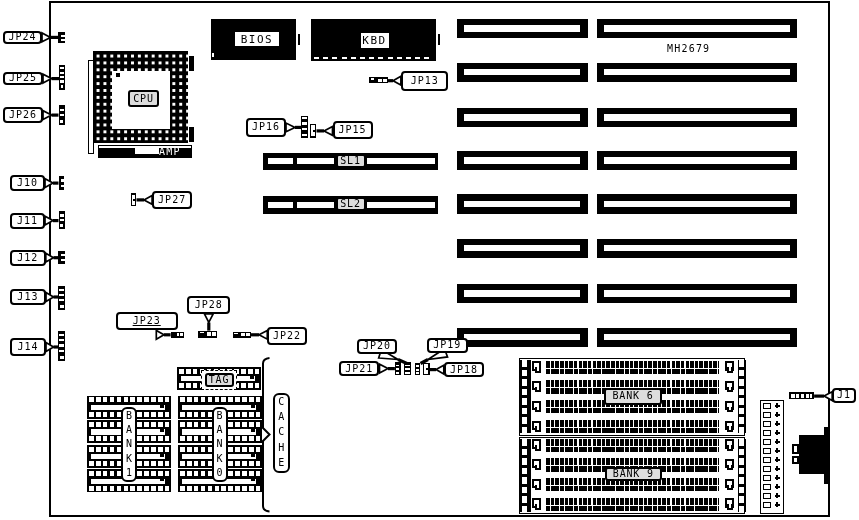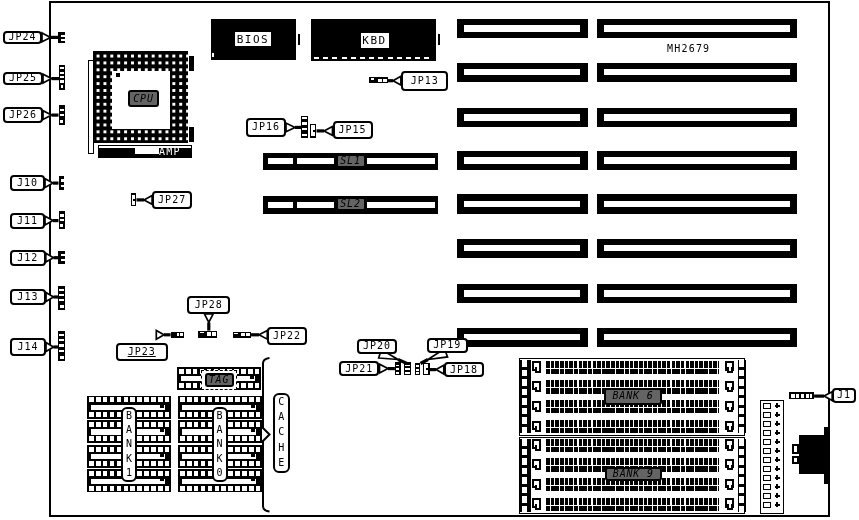--- a/index.html
+++ b/index.html
@@ -19,23 +19,23 @@
     z-index:30;
   }
   .black{background:#000;}
   .white{background:#fff;}
   .ink-text{font-size:10px;letter-spacing:1.2px;line-height:1;white-space:nowrap;}
   .chip-plate{
     background:#fff;display:flex;align-items:center;justify-content:center;
     font-size:11px;letter-spacing:1.5px;line-height:1;
   }
   .rounded-label{
-    border:2px solid #000;border-radius:3px;background:#15803d;
+    border:2px solid #000;border-radius:3px;background:#bef264;
     display:flex;align-items:center;justify-content:center;
-    font-size:10px;letter-spacing:0.8px;line-height:1;z-index:6;font-style:italic;
+    font-size:10px;letter-spacing:0.8px;line-height:1;z-index:6;
   }
   .vlabel{
     border:2px solid #000;border-radius:6px;background:#fff;
     display:flex;flex-direction:column;align-items:center;justify-content:space-around;
     font-size:10px;line-height:1;z-index:6;text-align:center;
   }
   .socket-dots{
     background-color:#000;
     background-image:radial-gradient(circle,#fff 1.7px,rgba(0,0,0,0) 1.8px);
     background-size:6.9px 6.9px;background-position:1.6px 1.6px;
@@ -171,21 +171,21 @@
       <div class="abs white" style="left: 103.5px; top: 5.8px; width: 68px; height: 6px;"></div>
     </div>
     <div class="abs rounded-label" style="left: 335.5px; top: 153.5px; width: 30px; height: 14.5px;">SL1</div>
     <div class="abs black" style="left: 263px; top: 195.9px; width: 174.5px; height: 17.7px;">
       <div class="abs white" style="left: 4.5px; top: 5.8px; width: 25px; height: 6px;"></div>
       <div class="abs white" style="left: 34px; top: 5.8px; width: 36.5px; height: 6px;"></div>
       <div class="abs white" style="left: 103.5px; top: 5.8px; width: 68px; height: 6px;"></div>
     </div>
     <div class="abs rounded-label" style="left: 335.5px; top: 196.7px; width: 30px; height: 14.5px;">SL2</div>
     <div class="abs black" style="left: 211px; top: 18.5px; width: 85px; height: 41.5px;"></div>
-    <div class="abs chip-plate" style="left: 235px; top: 32px; width: 36px; height: 14px;">BIOS</div>
+    <div class="abs chip-plate" style="left: 235px; top: 32px; width: 44px; height: 14px;">BIOS</div>
     <div class="abs white" style="left: 211.5px; top: 52.5px; width: 2px; height: 4.5px;"></div>
     <div class="abs black" style="left: 297.5px; top: 33.5px; width: 2.5px; height: 11.5px;"></div>
     <div class="abs black" style="left: 311px; top: 19px; width: 125px; height: 42px;"></div>
     <div class="abs chip-plate" style="left: 360.5px; top: 32.5px; width: 28px; height: 15px;">KBD</div>
     <div class="abs kbd-dash" style="left: 314px; top: 57px; width: 120px; height: 2.2px;"></div>
     <div class="abs black" style="left: 437.5px; top: 33.5px; width: 2.5px; height: 11.5px;"></div>
     <div class="abs white" style="left: 88px; top: 60px; width: 5.5px; height: 94px; border: 1.6px solid rgb(0, 0, 0);"></div>
     <div class="abs socket-dots" style="left: 93px; top: 51px; width: 95px; height: 92px;"></div>
     <div class="abs white" style="left: 112px; top: 71px; width: 58px; height: 58px;"></div>
     <div class="abs black" style="left: 115.5px; top: 72.5px; width: 4px; height: 4px;"></div>
@@ -482,21 +482,21 @@
     <div class="abs black" style="left: 198.1px; top: 330.6px; width: 19.1px; height: 7.1px;">
       <div class="abs white" style="left: 1.6px; top: 1.2px; width: 3.82px; height: 1.4px;"></div>
       <div class="abs white" style="left: 9.168px; top: 1.5px; width: 3.82px; height: 4.1px;"></div>
       <div class="abs white" style="left: 14.325px; top: 1.5px; width: 3.82px; height: 4.1px;"></div>
     </div>
     <div class="abs callout-box" style="left: 187.3px; top: 296px; width: 43px; height: 17.9px;">JP28</div>
     <div class="abs black" style="left: 170.6px; top: 331.8px; width: 13.2px; height: 5.9px;">
       <div class="abs white" style="left: 5.94px; top: 1.4px; width: 2.904px; height: 3.1px;"></div>
       <div class="abs white" style="left: 9.768px; top: 1.4px; width: 2.64px; height: 3.1px;"></div>
     </div>
-    <div class="abs callout-box" style="left: 115.7px; top: 343px; width: 52px; height: 17.9px; text-decoration: underline;">JP23</div>
+    <div class="abs callout-box" style="left: 115.7px; top: 312px; width: 62px; height: 17.9px; text-decoration: underline;">JP23</div>
     <div class="abs black" style="left: 232.7px; top: 331.8px; width: 17.9px; height: 5.9px;">
       <div class="abs white" style="left: 1.6px; top: 1.2px; width: 3.58px; height: 1.4px;"></div>
       <div class="abs white" style="left: 8.592px; top: 1.5px; width: 3.58px; height: 2.9px;"></div>
       <div class="abs white" style="left: 13.425px; top: 1.5px; width: 3.58px; height: 2.9px;"></div>
     </div>
     <div class="abs callout-box" style="left: 267.3px; top: 327px; width: 39.4px; height: 17.9px;">JP22</div>
     <div class="abs black" style="left: 404.1px; top: 362.2px; width: 6.7px; height: 13.3px;">
       <div class="abs white" style="left: 1.2px; top: 2.394px; width: 4.3px; height: 1.9px;"></div>
       <div class="abs white" style="left: 1.2px; top: 6.251px; width: 4.3px; height: 1.9px;"></div>
       <div class="abs white" style="left: 1.2px; top: 10.108px; width: 4.3px; height: 1.9px;"></div>

